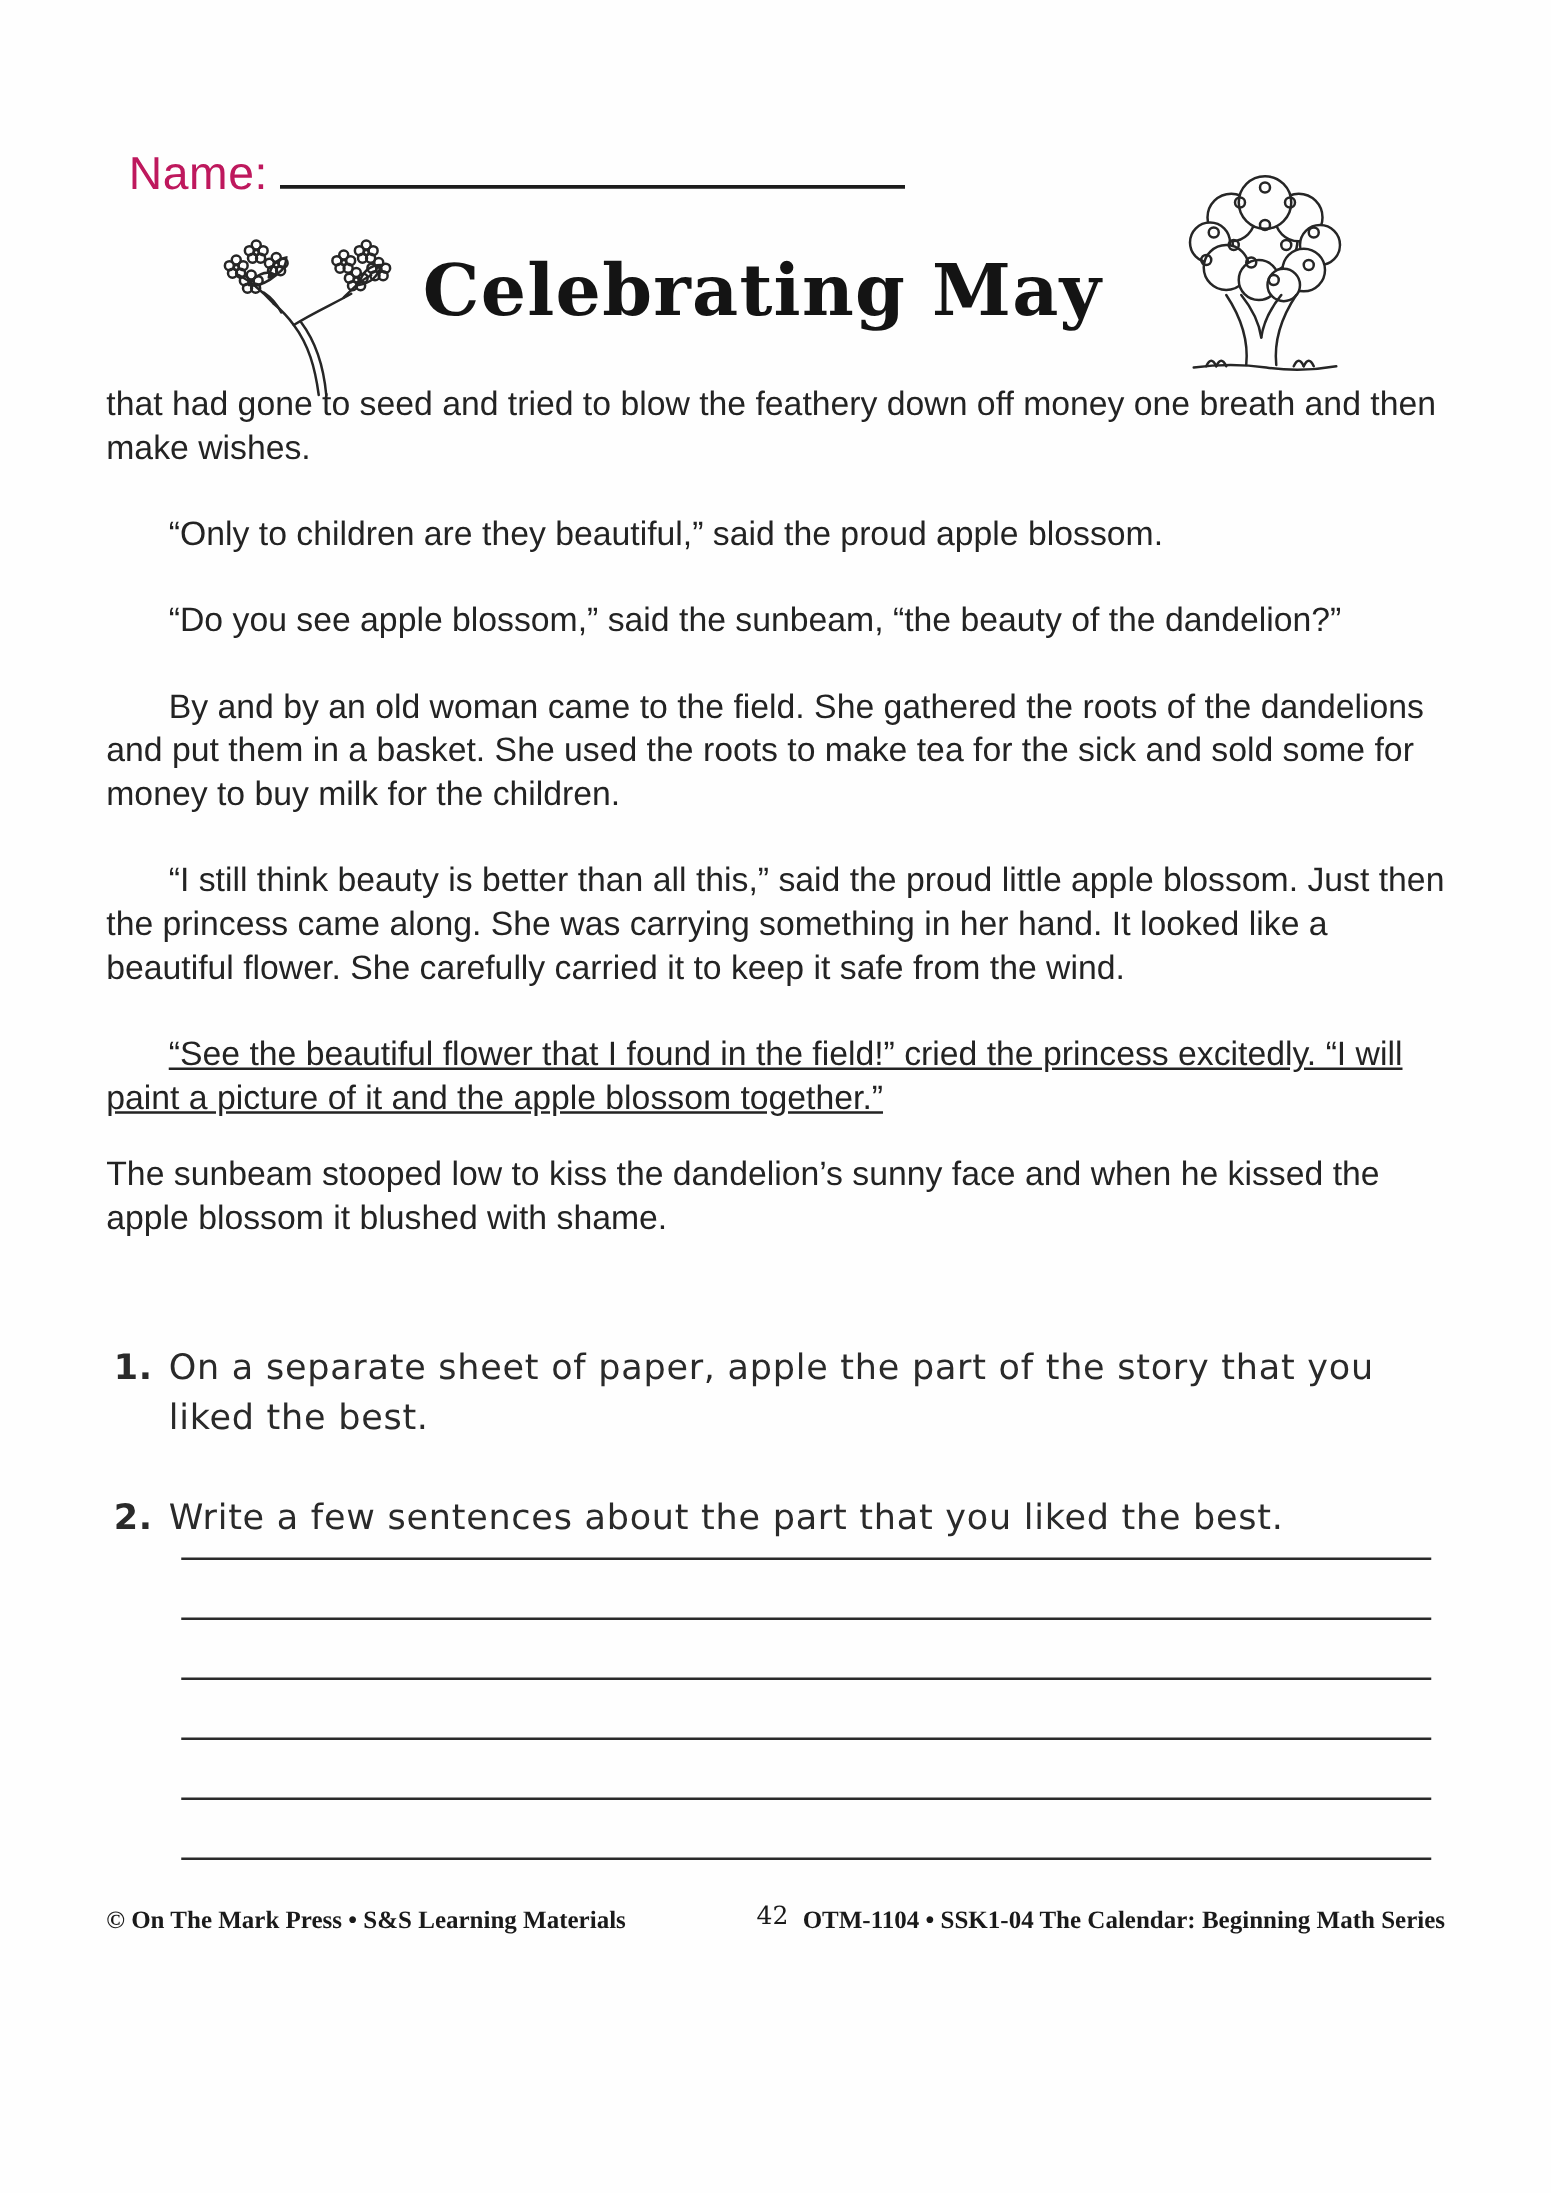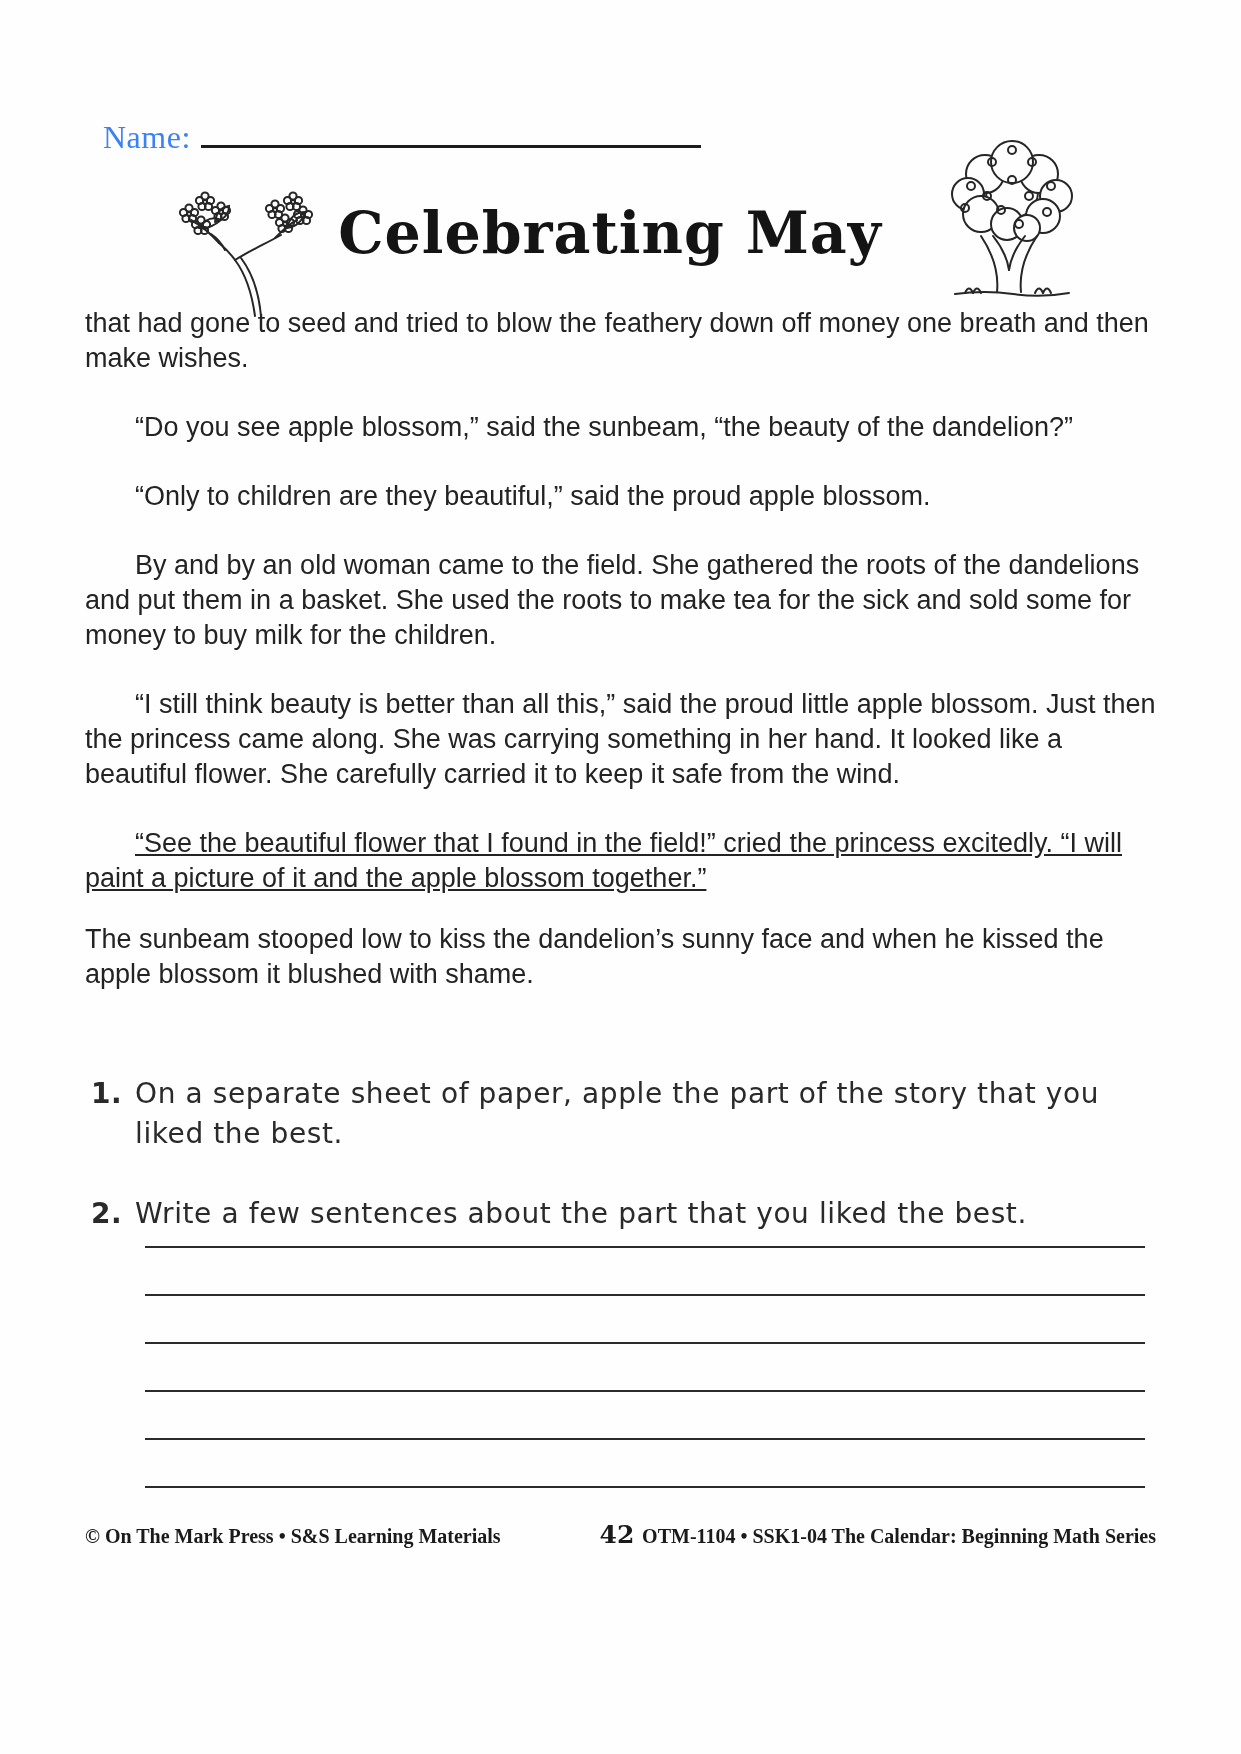--- a/index.html
+++ b/index.html
@@ -13,24 +13,24 @@
     color: #1e1e1e;
     overflow: hidden;
     font-family: "Liberation Sans", sans-serif;
   }
 
   
   .name-row {
     position: absolute;
     left: 103px; top: 118px;
     width: 600px;
-    font-family: Liberation Serif, serif;
-    font-size: 32px;
+    font-family: Liberation Sans, sans-serif;
+    font-size: 37px;
     letter-spacing: 0.5px;
-    color: #3b82f6;
+    color: #be185d;
     white-space: nowrap;
   }
   .name-line {
     display: inline-block;
     width: 500px;
     height: 30px;
     margin-left: 10px;
     border-bottom: 3px solid #1c1c1c;
     vertical-align: baseline;
   }
@@ -97,21 +97,21 @@
     position: absolute;
     left: 85px; top: 1520px;
     width: 1071px;
     height: 34px;
     font-family: "Liberation Serif", serif;
     font-weight: bold;
     font-size: 20px;
     color: #1a1a1a;
   }
   .footer-left  { position: absolute; left: 0; top: 5px; }
-  .footer-page  { position: absolute; left: 50%; top: 0; transform: translateX(-60%); font-weight: bold; font-size: 25px; font-family: "DejaVu Serif", serif; }
+  .footer-page  { position: absolute; left: 50%; top: 0; transform: translateX(-60%); font-weight: normal; font-size: 20px; font-family: "DejaVu Serif", serif; }
   .footer-right { position: absolute; right: 0; top: 5px; }
 
   svg .ink { stroke: #262626; fill: none; stroke-width: 2; stroke-linecap: round; }
   svg .puff { stroke: #262626; fill: #fefefe; stroke-width: 2; }
 </style>
 </head>
 <body>
 
 <div class="page">
 
@@ -186,22 +186,22 @@
       <path d="M30,163 q4,-9 8,0"></path>
       <path d="M38,163 q4,-9 8,0"></path>
       <path d="M100,163 q4,-9 8,0"></path>
       <path d="M108,163 q4,-9 8,0"></path>
       <path d="M20,164 Q50,160 78,164 Q106,168 134,163"></path>
     </g>
   </svg>
 
   <div class="story">
     <p>that had gone to seed and tried to blow the feathery down off money one breath and then make wishes.</p>
+    <p class="indent">“Only to children are they beautiful,” said the proud apple blossom.</p>
     <p class="indent">“Do you see apple blossom,” said the sunbeam, “the beauty of the dandelion?”</p>
-    <p class="indent">“Only to children are they beautiful,” said the proud apple blossom.</p>
     <p class="indent">By and by an old woman came to the field.  She gathered the roots of the dandelions and put them in a basket.  She used the roots to make tea for the sick and sold some for money to buy milk for the children.</p>
     <p class="indent">“I still think beauty is better than all this,” said the proud little apple blossom.  Just then the princess came along.  She was carrying something in her hand.  It looked like a beautiful flower.  She carefully carried it to keep it safe from the wind.</p>
     <p class="indent tight">“See the beautiful flower that I found in the field!” cried the princess excitedly. “I will paint a picture of it and the apple blossom together.”</p>
     <p>The sunbeam stooped low to kiss the dandelion’s sunny face and when he kissed the apple blossom it blushed with shame.</p>
   </div>
 
   <ol class="tasks">
     <li class="task">
       <span class="task-number">1.</span>
       <span>On a separate sheet of paper, apple the part of the story that you liked the best.</span>

